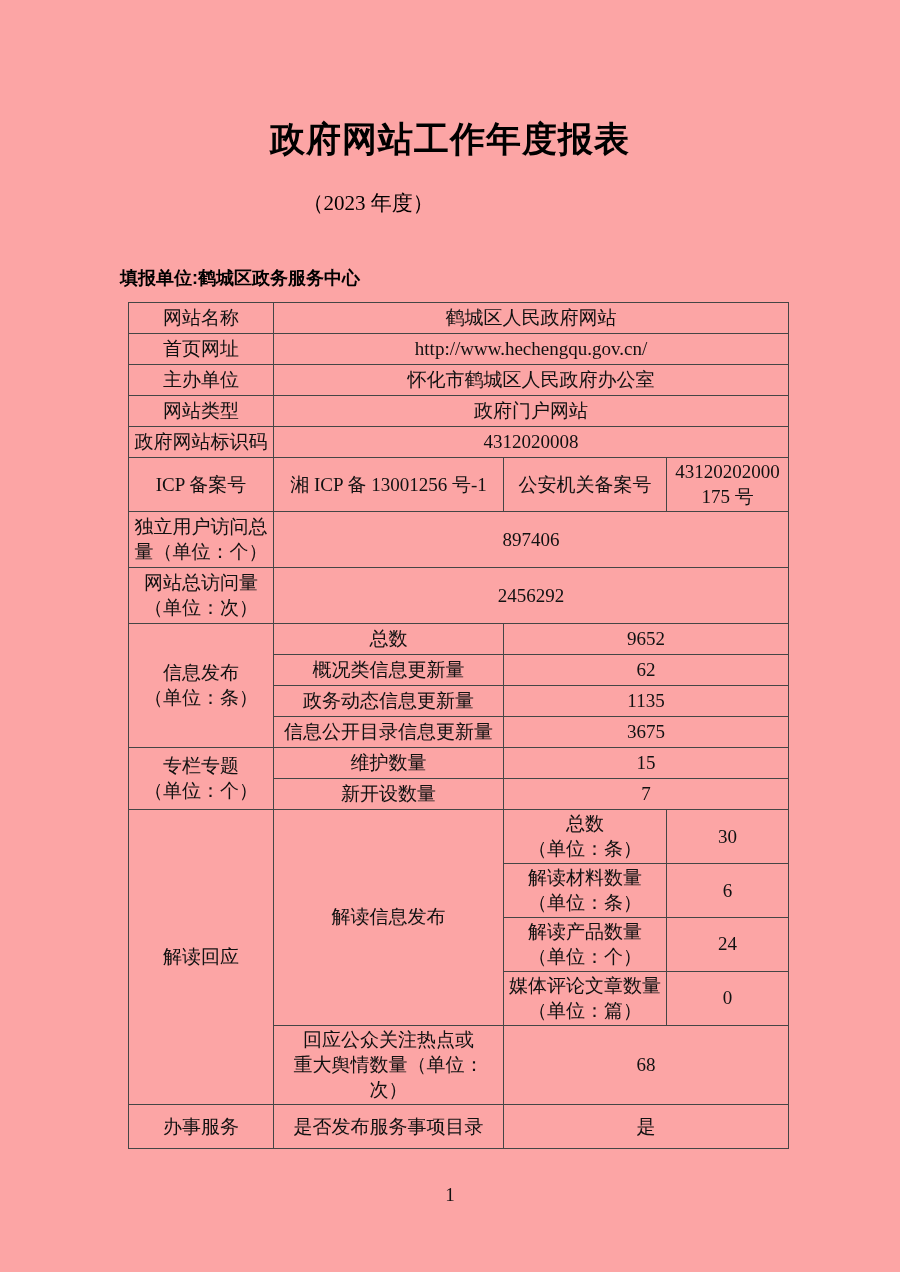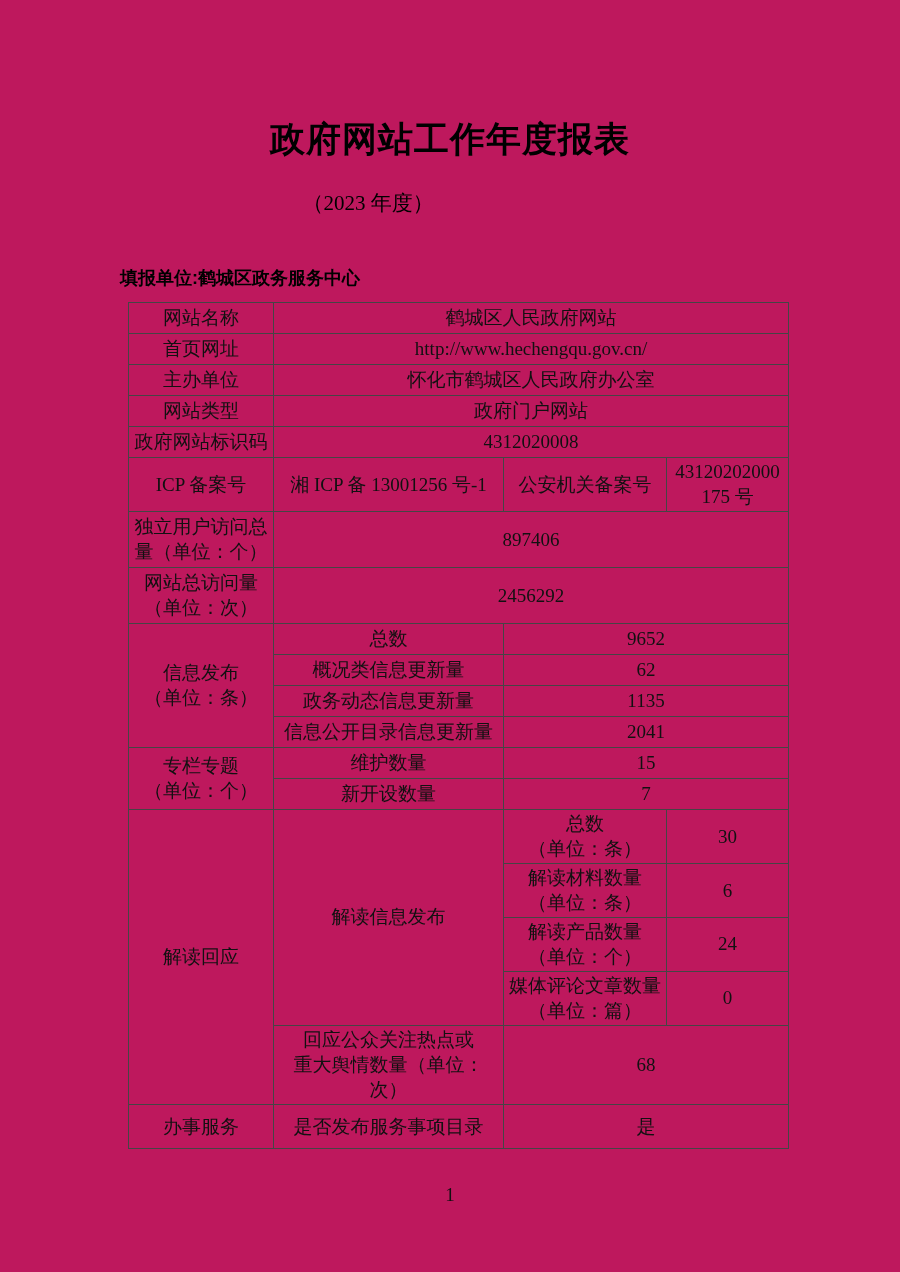--- a/index.html
+++ b/index.html
@@ -5,21 +5,21 @@
   * { box-sizing: border-box; margin: 0; padding: 0; }
   html, body { background: #ffffff; }
   body {
     width: 900px; height: 1272px;
     font-family: "Liberation Serif", "DejaVu Serif", serif;
     color: #1a1a1a;
   }
   .page {
     position: relative;
     width: 900px; height: 1272px;
-    background: #be185d;
+    background: #fca5a5;
     overflow: hidden;
   }
   .doc-title {
     position: absolute; top: 116px; left: 0; width: 900px;
     text-align: center;
     font-family: "Liberation Sans", "DejaVu Sans", sans-serif;
     font-weight: bold;
     font-size: 35px;
     letter-spacing: 1px;
     color: #000000;
@@ -133,21 +133,21 @@
       <tr class="h31">
         <td>概况类信息更新量</td>
         <td colspan="2">62</td>
       </tr>
       <tr class="h31">
         <td>政务动态信息更新量</td>
         <td colspan="2">1135</td>
       </tr>
       <tr class="h31">
         <td>信息公开目录信息更新量</td>
-        <td colspan="2">2041</td>
+        <td colspan="2">3675</td>
       </tr>
       <tr class="h31">
         <td rowspan="2">专栏专题
 （单位：个）</td>
         <td>维护数量</td>
         <td colspan="2">15</td>
       </tr>
       <tr class="h31">
         <td>新开设数量</td>
         <td colspan="2">7</td>

